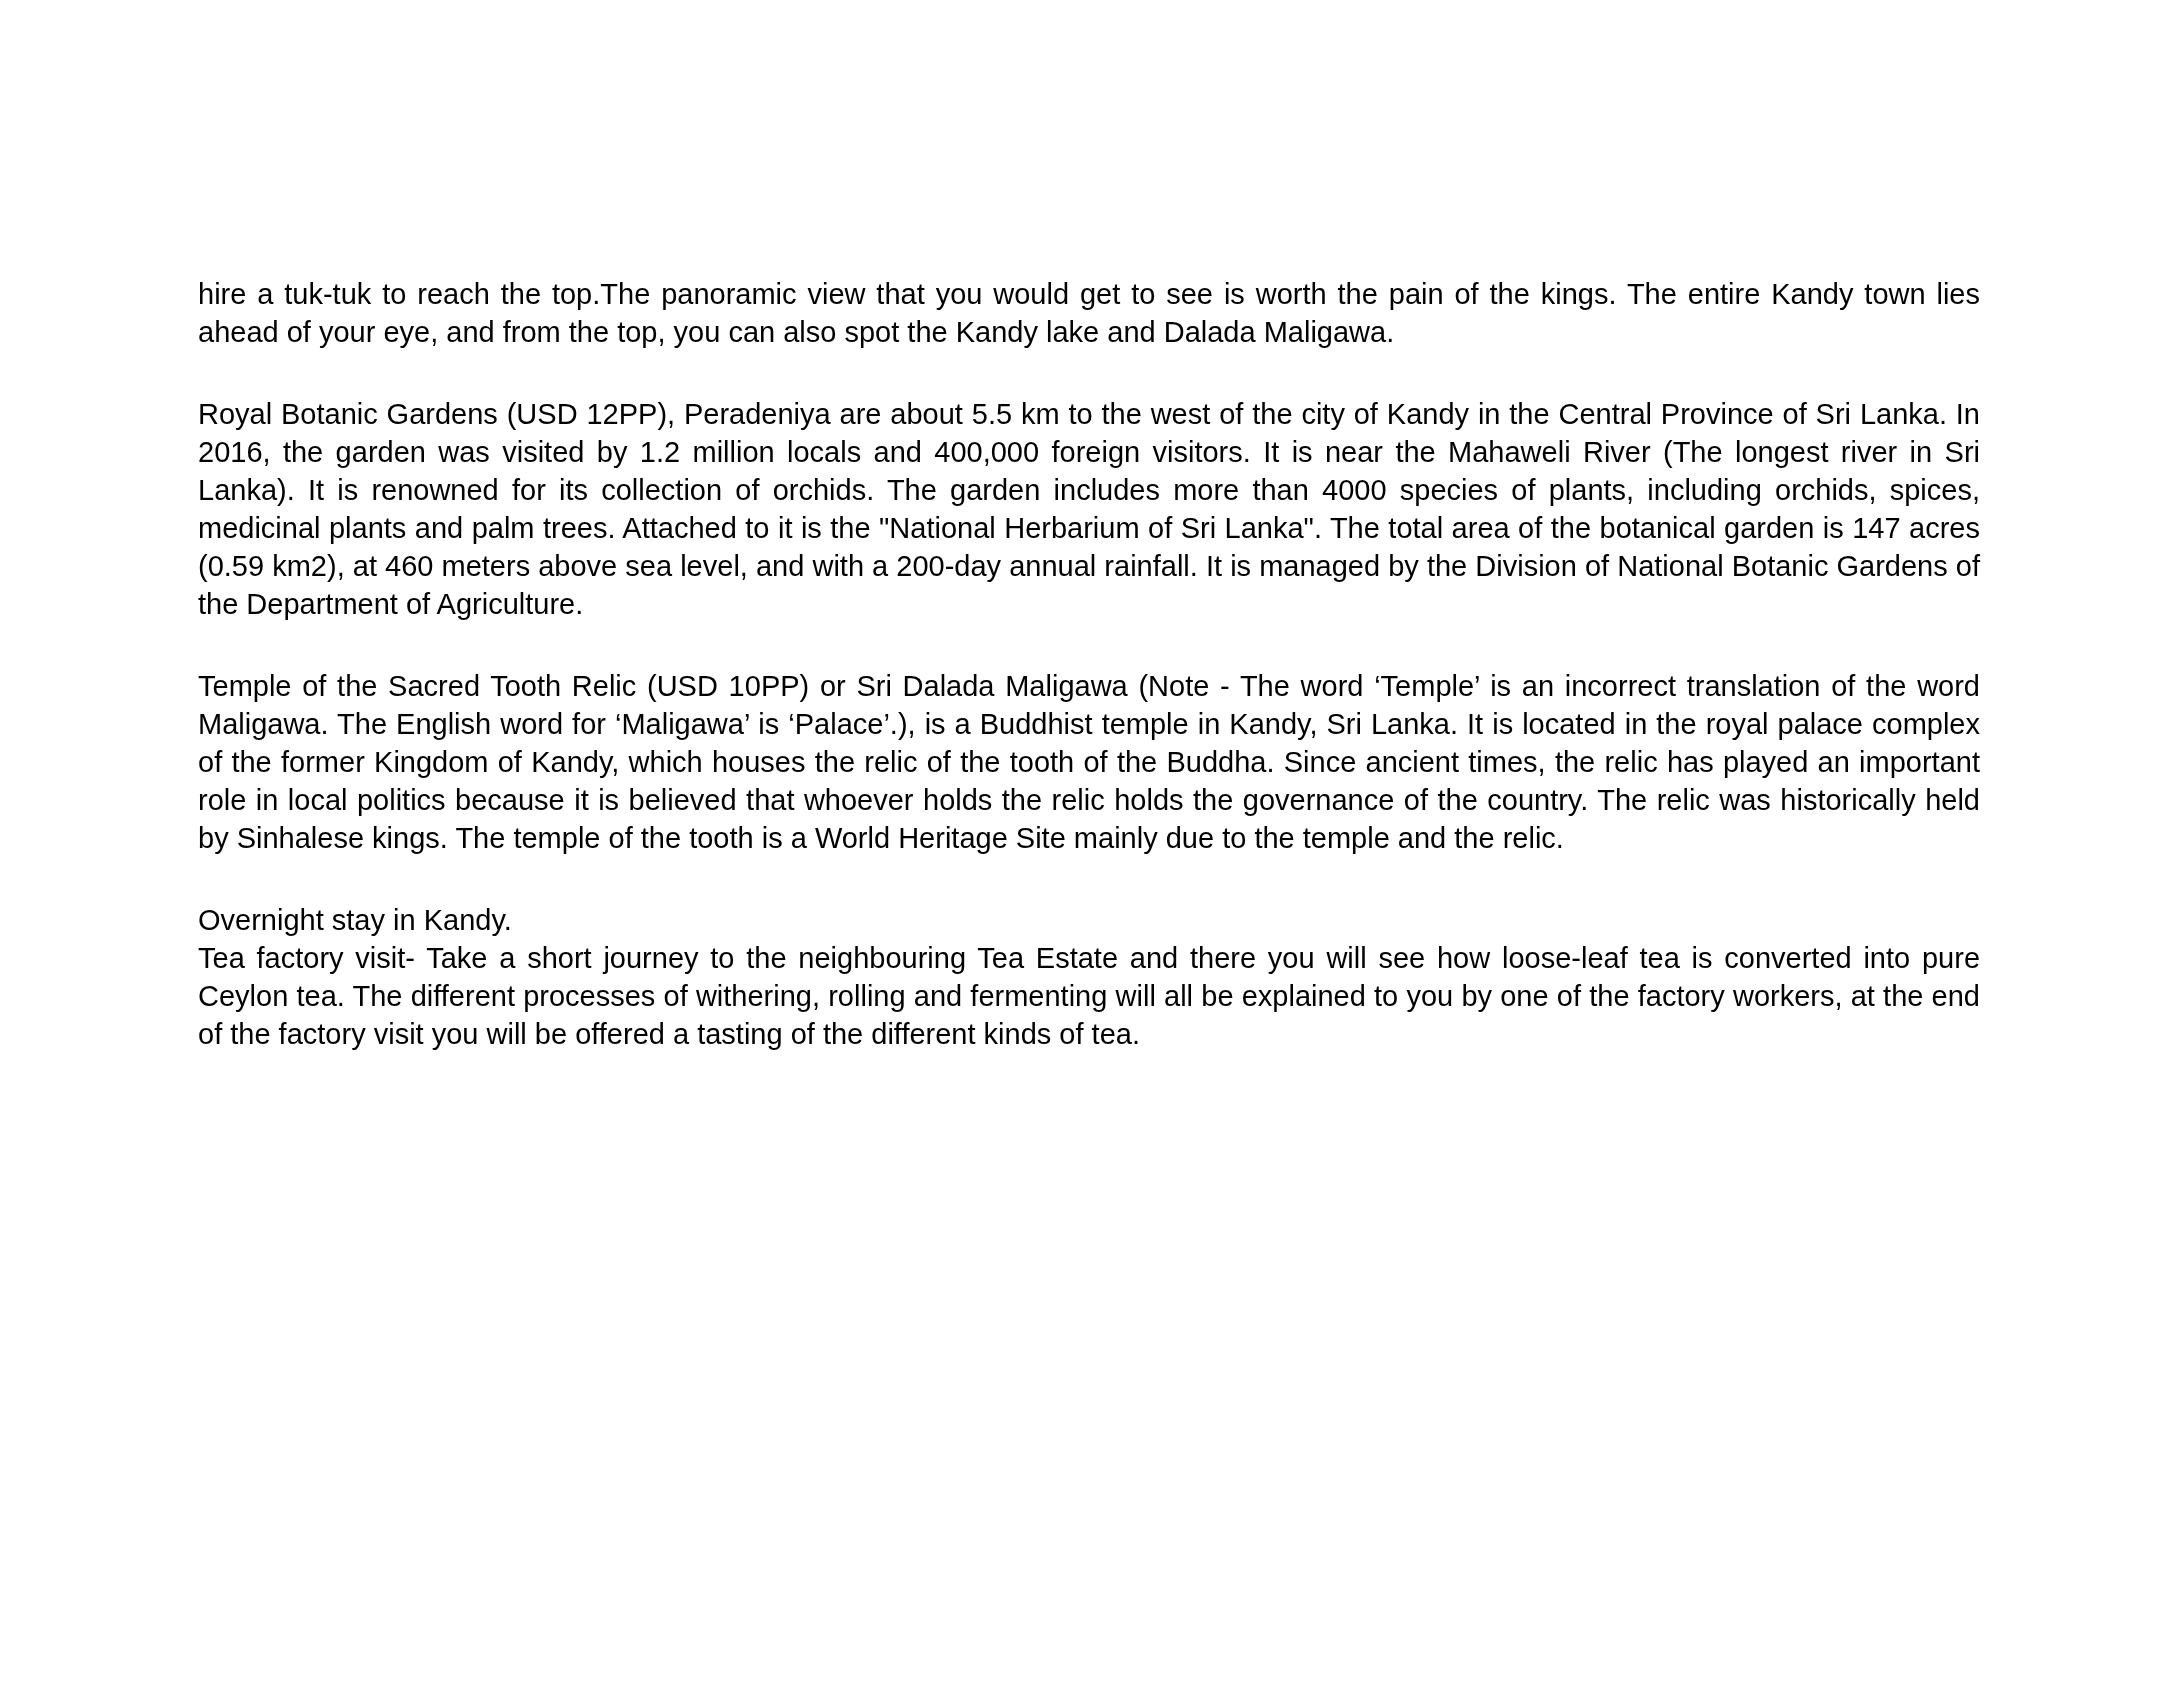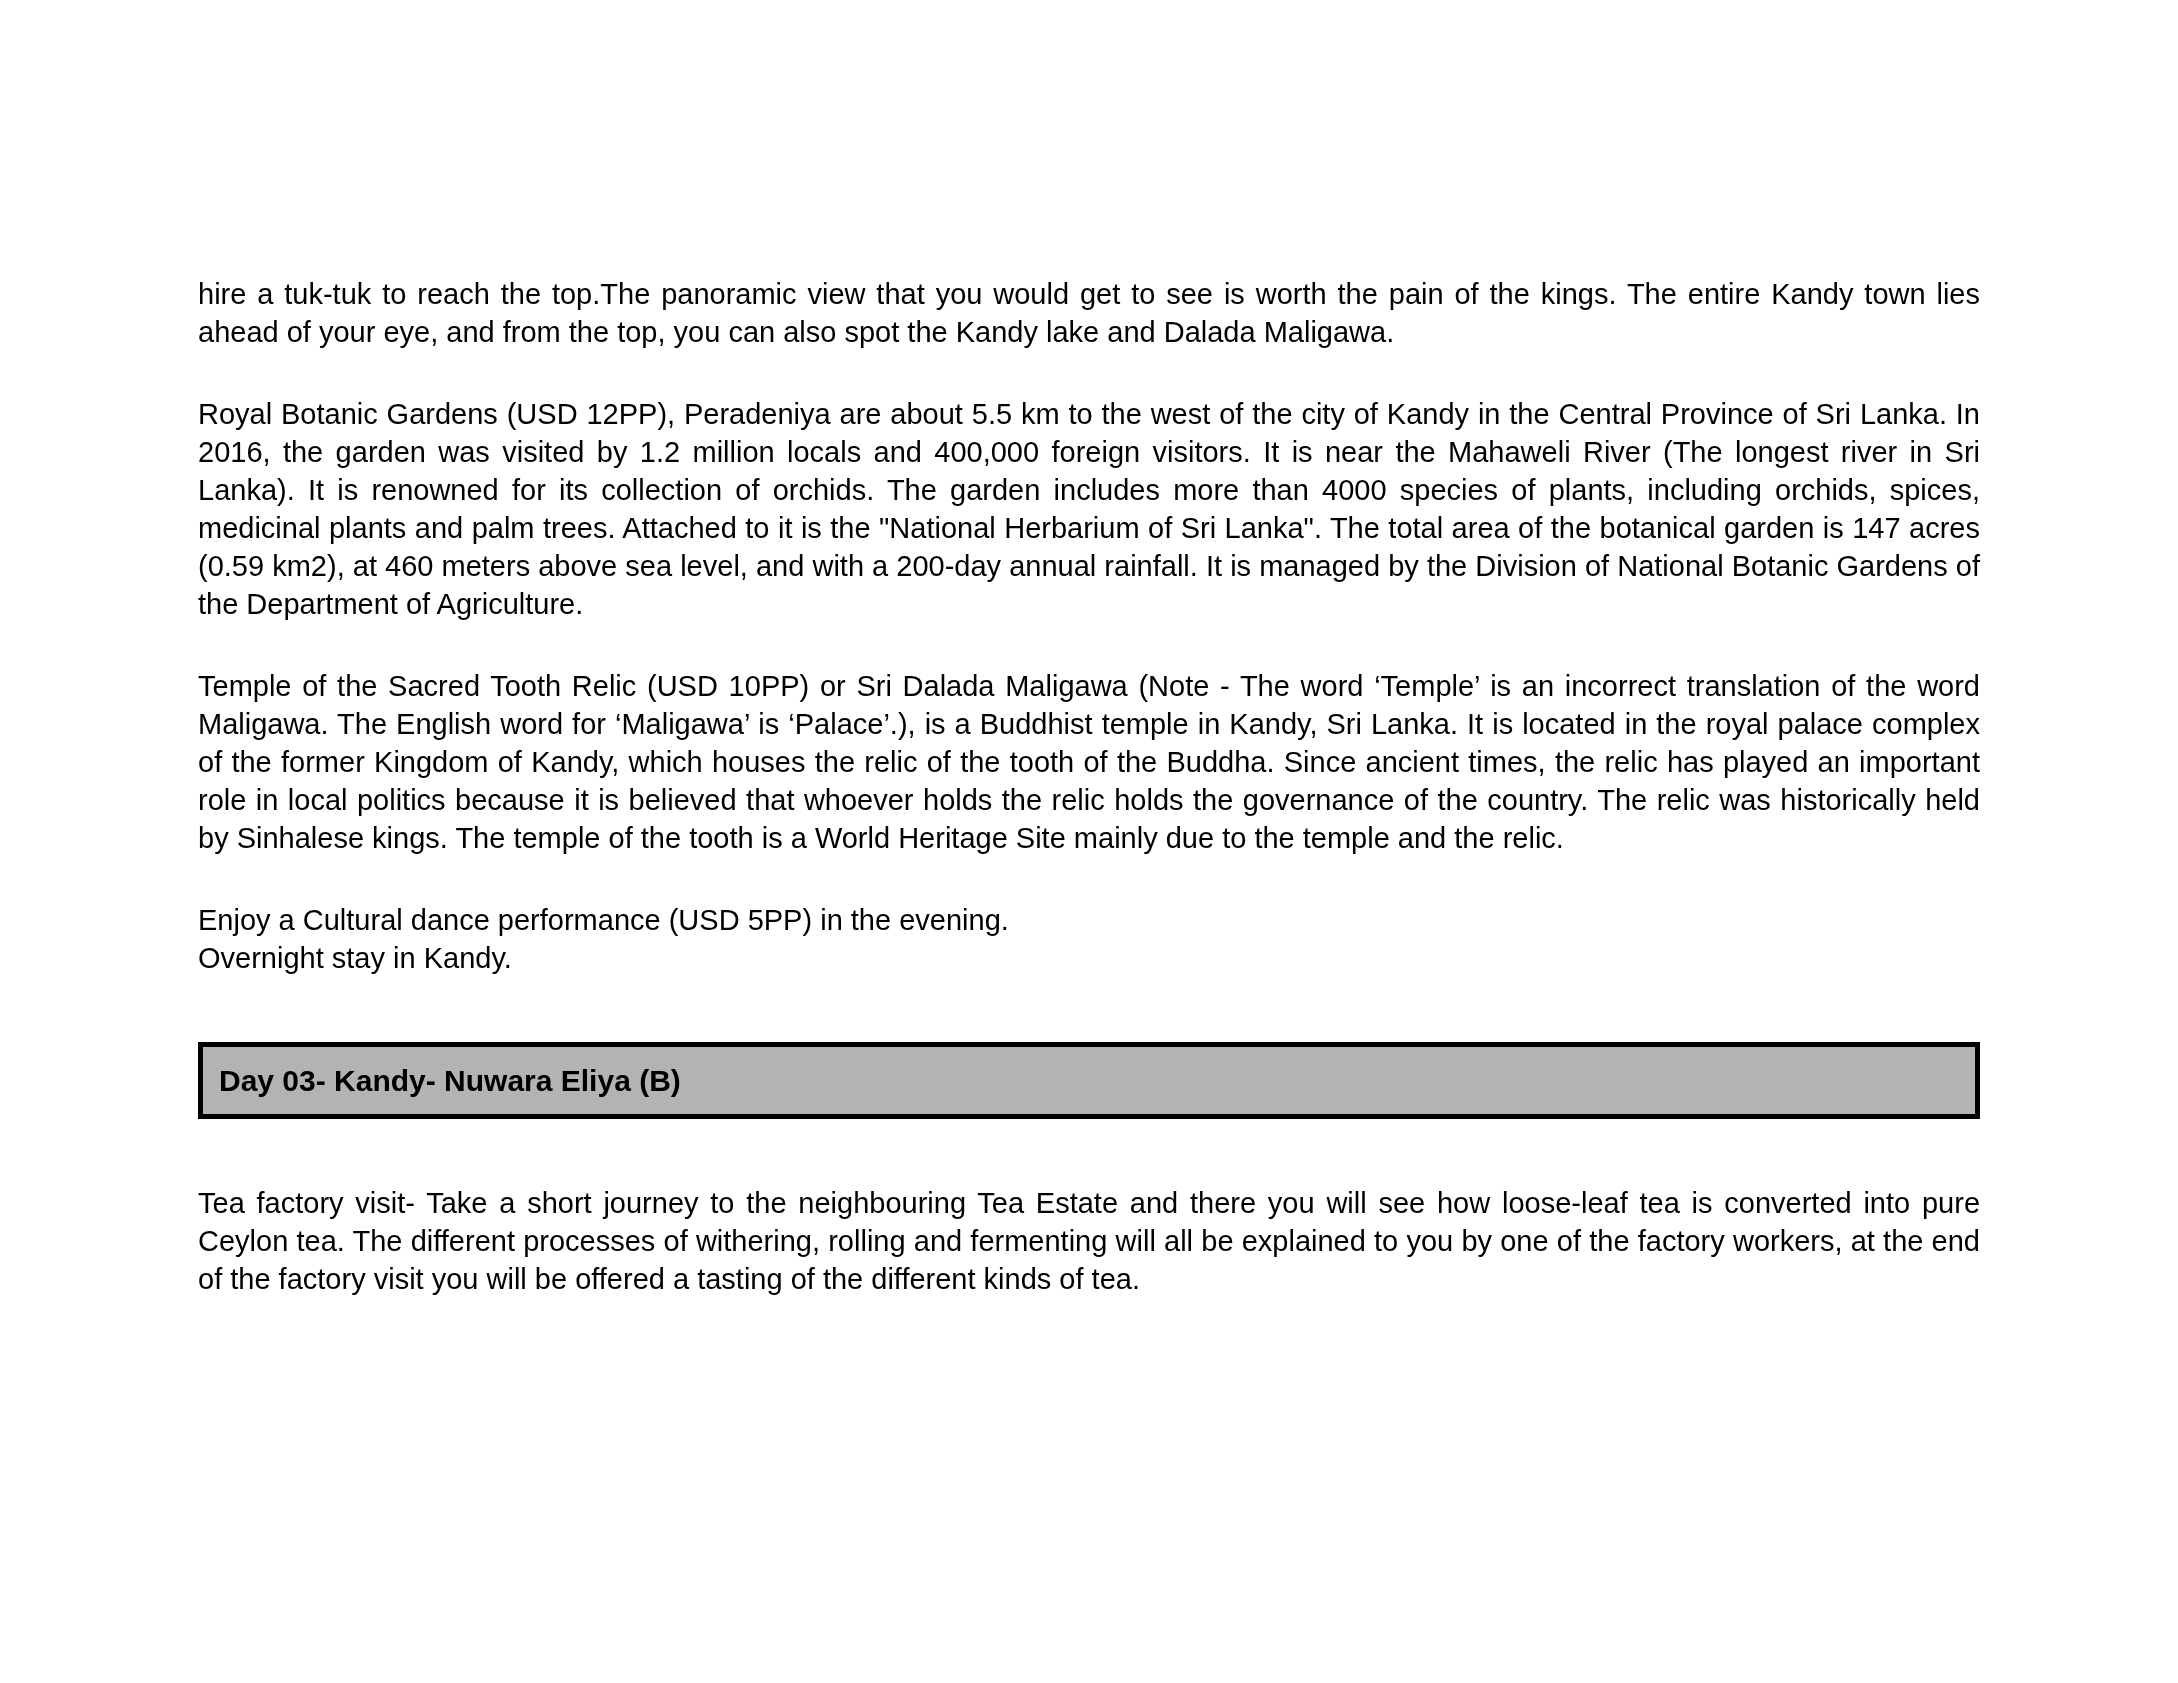--- a/index.html
+++ b/index.html
@@ -62,29 +62,23 @@
 
     <p class="para">
       <span class="bold">Royal Botanic Gardens (USD 12PP)</span><span>, Peradeniya are about 5.5 km to the west of the city of Kandy in the Central Province of Sri Lanka. In 2016, the garden was visited by 1.2 million locals and 400,000 foreign visitors. It is near the Mahaweli River (The longest river in Sri Lanka). It is renowned for its collection of orchids. The garden includes more than 4000 species of plants, including orchids, spices, medicinal plants and palm trees. Attached to it is the "National Herbarium of Sri Lanka". The total area of the botanical garden is 147 acres (0.59 km2), at 460 meters above sea level, and with a 200-day annual rainfall. It is managed by the Division of National Botanic Gardens of the Department of Agriculture.</span>
     </p>
 
     <p class="para">
       <span class="bold">Temple of the Sacred Tooth Relic (USD 10PP)</span><span> or Sri Dalada Maligawa (Note - The word ‘Temple’ is an incorrect translation of the word Maligawa. The English word for ‘Maligawa’ is ‘Palace’.), is a Buddhist temple in Kandy, Sri Lanka. It is located in the royal palace complex of the former Kingdom of Kandy, which houses the relic of the tooth of the Buddha. Since ancient times, the relic has played an important role in local politics because it is believed that whoever holds the relic holds the governance of the country. The relic was historically held by Sinhalese kings. The temple of the tooth is a World Heritage Site mainly due to the temple and the relic.</span>
     </p>
 
     <p class="para-left">
-      <span>Enjoy a </span><span class="bold">Cultural dance performance (USD 5PP)</span><span> in the evening.</span>
-    </p>
-    <p class="para-left">
       <span>Overnight stay in Kandy.</span>
     </p>
 
-    <div class="day-header" style="background-color: rgb(179, 179, 179); border-color: rgb(0, 0, 0);">
-      <span>Day 03- Kandy- Nuwara Eliya (B)</span>
-    </div>
 
     <p class="para">
       <span class="bold">Tea factory visit</span><span>- Take a short journey to the neighbouring Tea Estate and there you will see how loose-leaf tea is converted into pure Ceylon tea. The different processes of withering, rolling and fermenting will all be explained to you by one of the factory workers, at the end of the factory visit you will be offered a tasting of the different kinds of tea.</span>
     </p>
 
 
   </div>
 </div>
 
 

